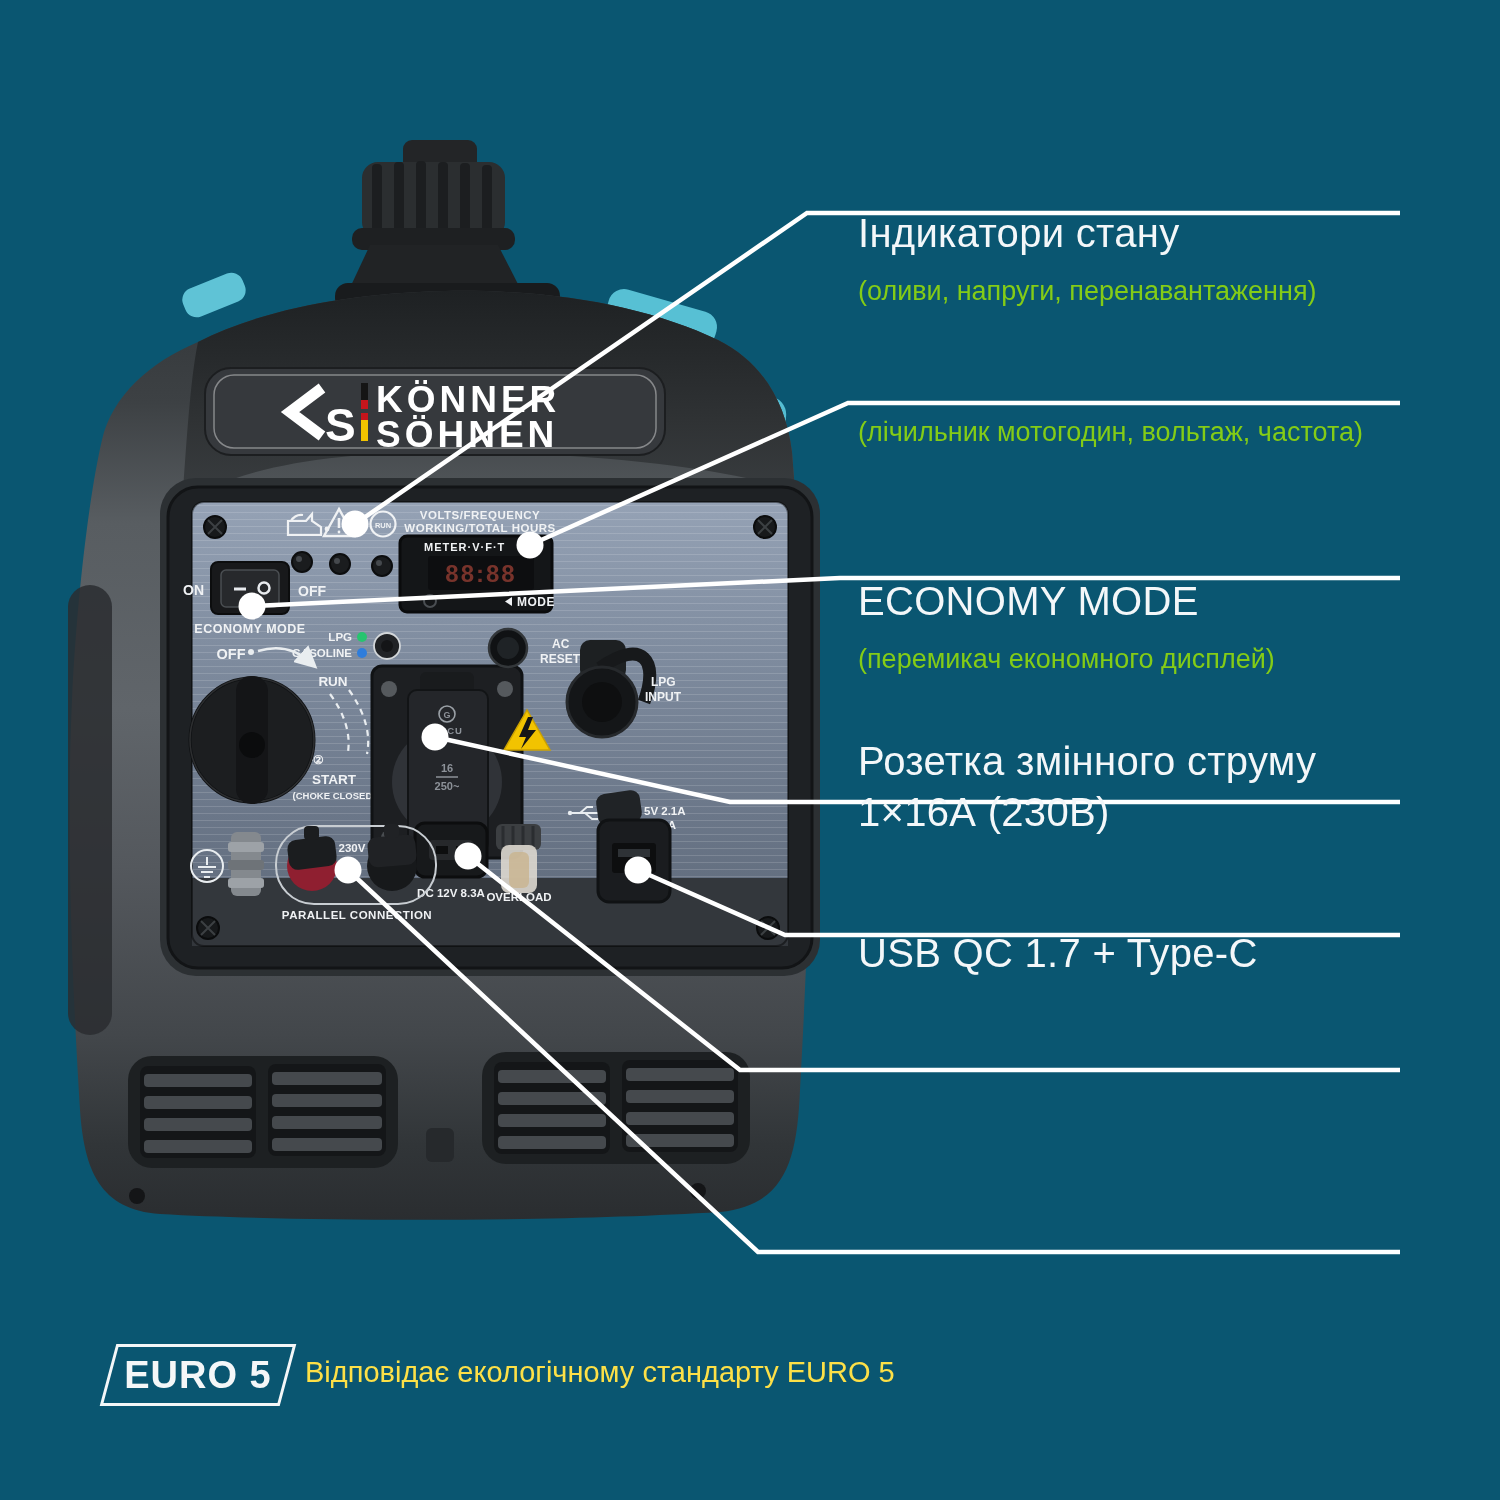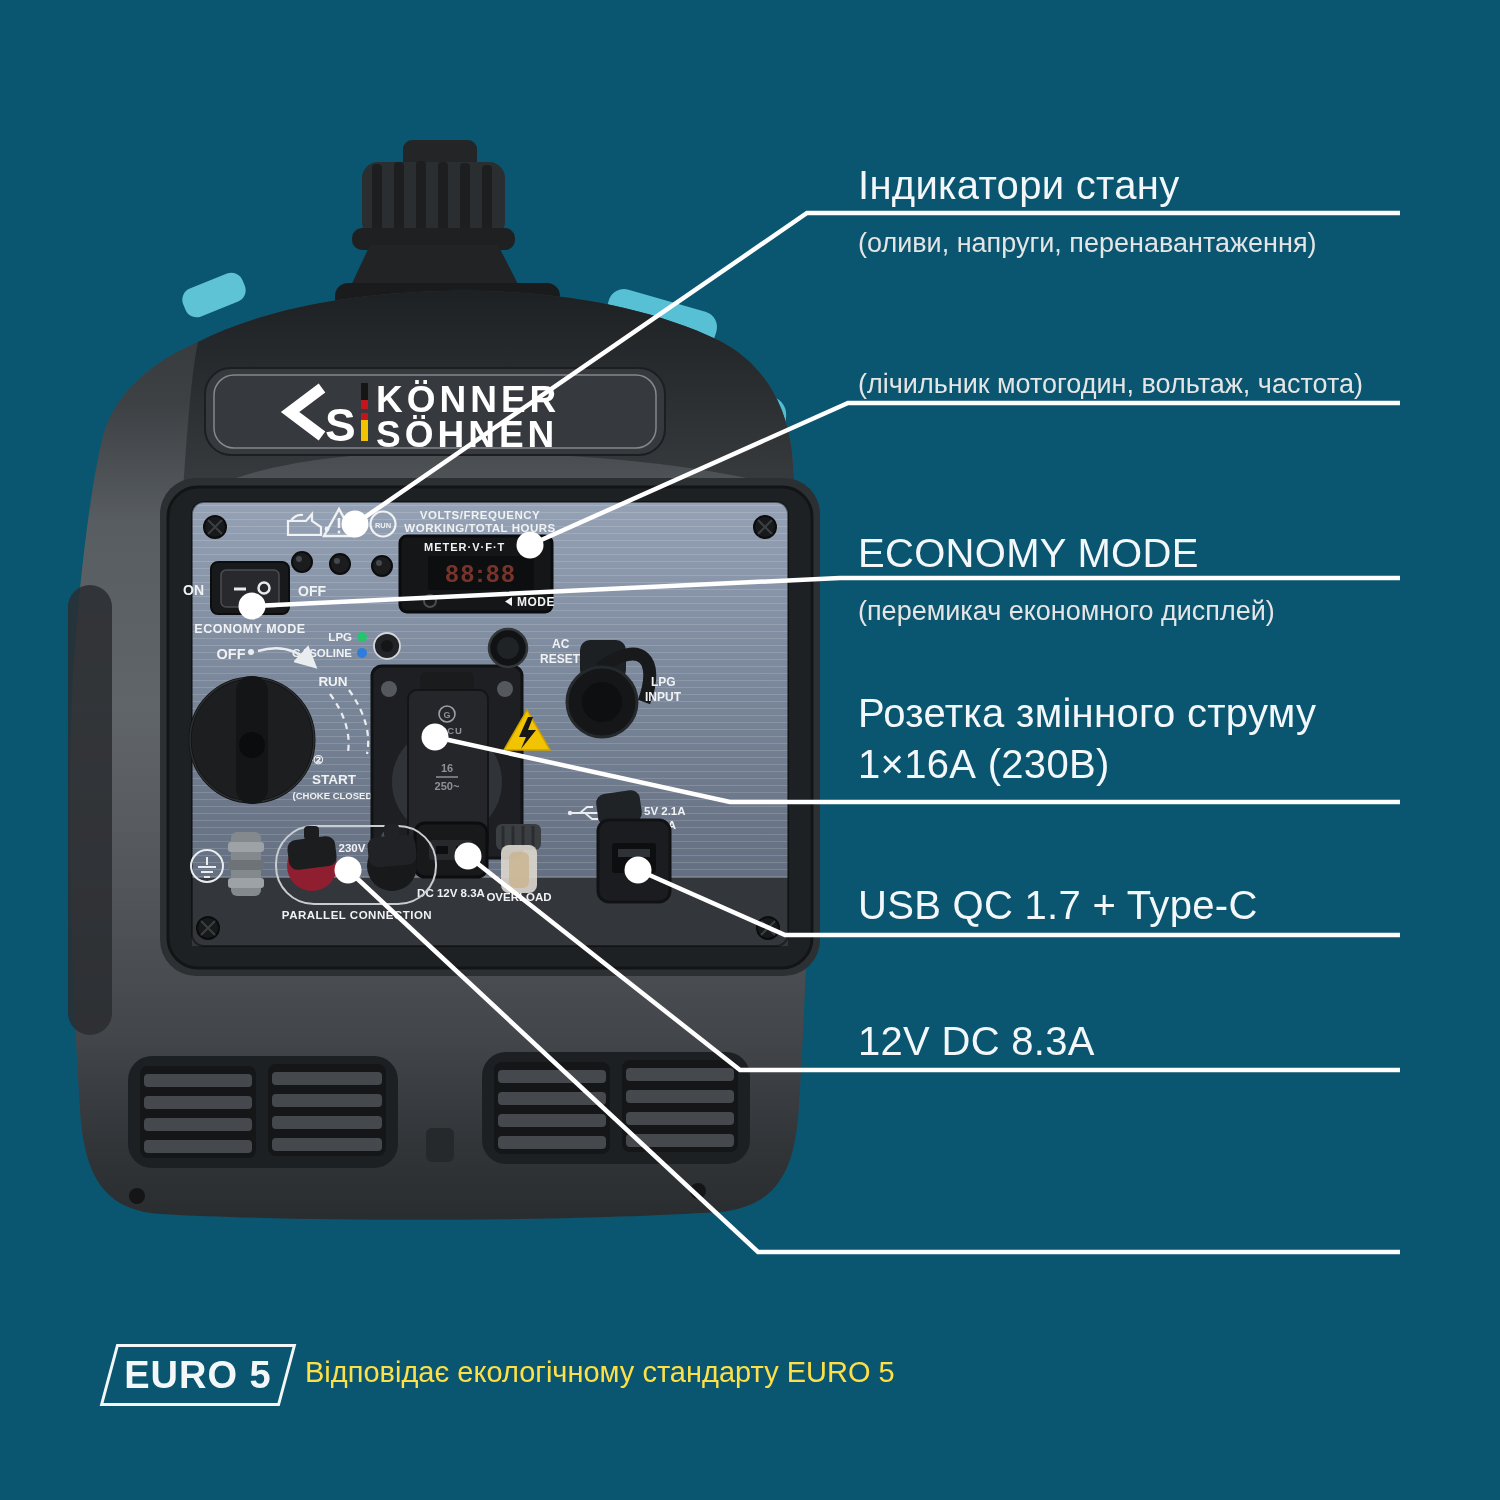--- a/index.html
+++ b/index.html
@@ -6,23 +6,23 @@
   .stage{position:relative;width:1500px;height:1500px;background:#0a5671;overflow:hidden;
          font-family:"Liberation Sans",sans-serif;}
   svg.layer{position:absolute;left:0;top:0;width:1500px;height:1500px;}
 
   
   text{font-family:"Liberation Sans",sans-serif;}
   .pw{fill:#f0f2f4;font-weight:bold;}
   .pd{fill:#8d9299;font-weight:bold;}
 
   
-  .label{position:absolute;left:858px;width:560px;color:#f3f7f9;}
+  .label{position:absolute;left:858px;width:560px;color:#f3f7f9;margin-top:48px;}
   .label h2{margin:0;font-size:40px;font-weight:400;line-height:51px;letter-spacing:.3px;}
-  .label p{margin:15px 0 0;font-size:27px;font-weight:300;line-height:34px;color:#e5e5e5;}
+  .label p{margin:15px 0 0;font-size:27px;font-weight:300;line-height:34px;color:#84cc16;}
 
   
   .euro-badge{position:absolute;left:108px;top:1344px;width:180px;height:62px;
               border:3px solid #f4f7f8;transform:skewX(-15deg);box-sizing:border-box;}
   .euro-badge span{display:flex;align-items:center;justify-content:center;width:100%;height:100%;
               transform:skewX(15deg);font-size:38px;font-weight:bold;color:#f4f7f8;letter-spacing:1px;}
   .euro-desc{position:absolute;left:305px;top:1356px;font-size:29px;color:#fde047;font-weight:400;}
 </style>
 </head>
 <body>
@@ -386,22 +386,19 @@
   <div class="label" style="top:528px">
     <h2>ECONOMY MODE</h2>
     <p>(перемикач економного дисплей)</p>
   </div>
   <div class="label" style="top:688px">
     <h2>Розетка змінного струму 1×16А (230В)</h2>
   </div>
   <div class="label" style="top:880px">
     <h2>USB QC 1.7 + Type-C</h2>
   </div>
-  <div class="label" style="top:1016px">
-    <h2>12V DC 8.3A</h2>
-  </div>
 
   <div class="euro-badge">
     <span>EURO 5</span>
   </div>
   <div class="euro-desc">Відповідає екологічному стандарту EURO 5</div>
 
 </div>
 
 </body></html>

